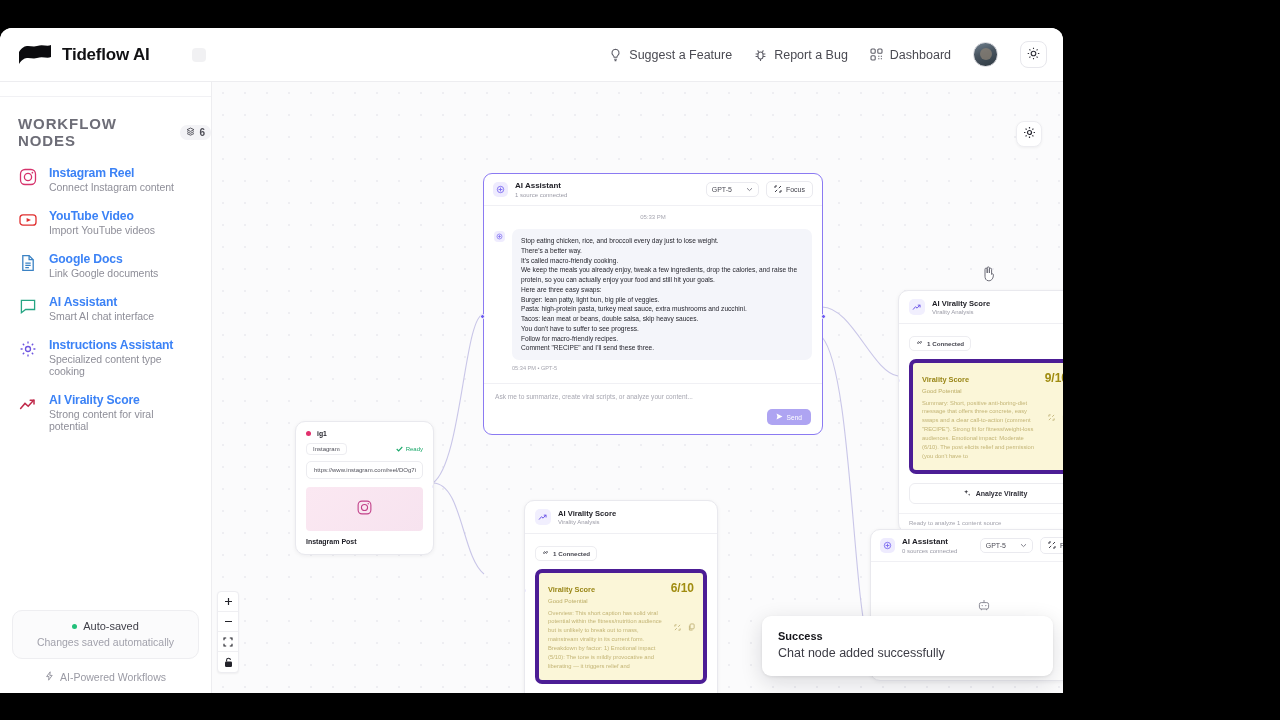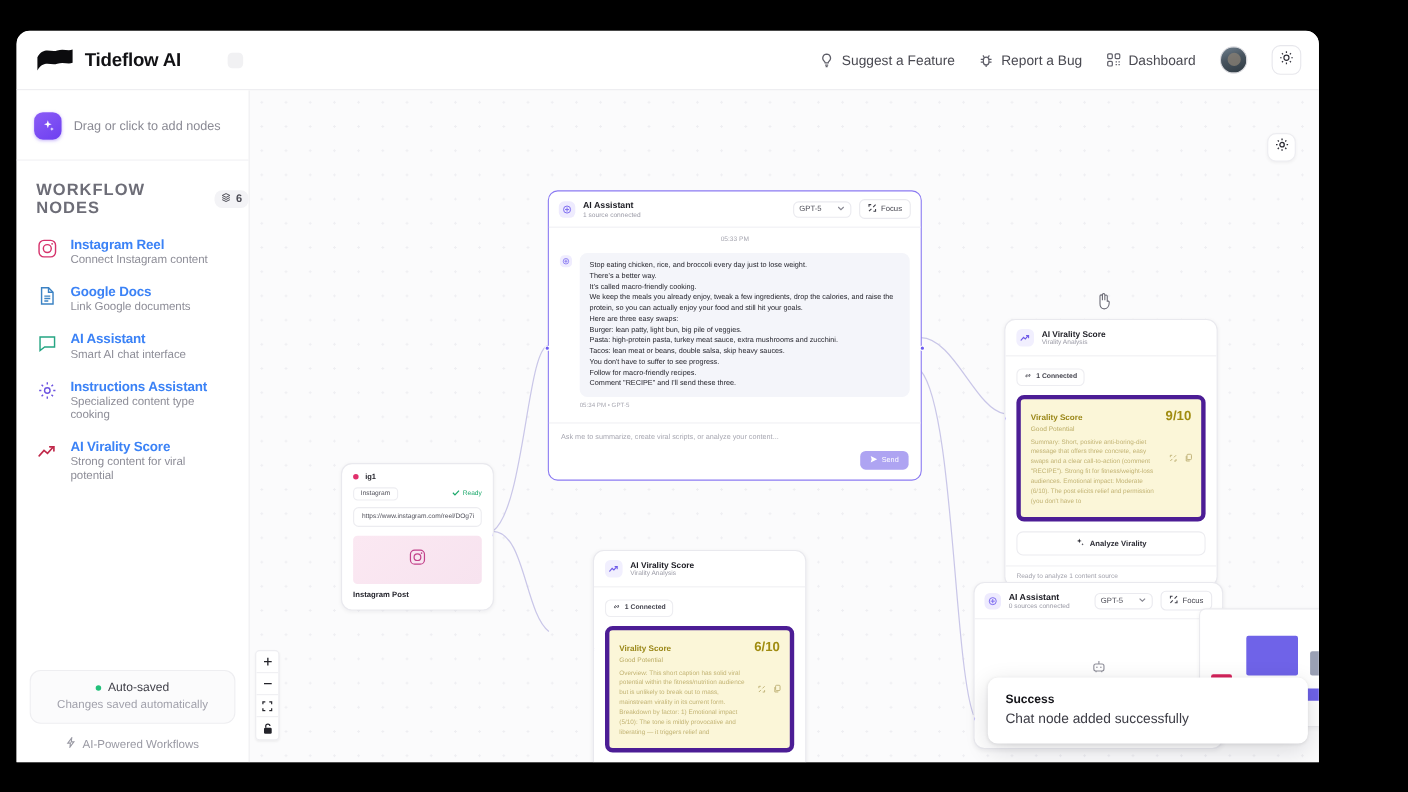--- a/index.html
+++ b/index.html
@@ -4,22 +4,22 @@
 <style>
   * { box-sizing: border-box; margin: 0; padding: 0; }
   html, body {
     width: 1280px; height: 720px;
     background: #000;
     font-family: "Liberation Sans", sans-serif;
     overflow: hidden;
   }
   .app {
     position: absolute;
-    left: 15px; top: 28px;
-    width: 1184px; height: 665px;
+    left: 0; top: 28px;
+    width: 1063px; height: 665px;
     background: #ffffff;
     border-radius: 12px 12px 0 0;
     overflow: hidden;
   }
 
   
   .topbar {
     position: absolute; top: 0; left: 0; right: 0; height: 54px;
     background: #ffffff;
     border-bottom: 1px solid #ededf0;
@@ -368,29 +368,20 @@
             <path d="M6.5 .7v1.4M6.5 10.9v1.4M.7 6.5h1.4M10.9 6.5h1.4M2.4 2.4l1 1M9.6 9.6l1 1M10.6 2.4l-1 1M3.4 9.6l-1 1"></path>
           </svg>
         </span>
       </div>
     </div>
   </div>
 
   <div class="sidebar">
 
 
-    <div class="add-nodes">
-      <div class="add-icon">
-        <svg width="13" height="13" viewBox="0 0 13 13" fill="#fff">
-          <path d="M6.5 1.3 7.4 4 10 4.9 7.4 5.8 6.5 8.5 5.6 5.8 3 4.9 5.6 4Z"></path>
-          <path d="M10.2 7.6l.45 1.3 1.3.45-1.3.45-.45 1.3-.45-1.3-1.3-.45 1.3-.45Z"></path>
-        </svg>
-      </div>
-      <span class="add-label">Drag or click to add nodes</span>
-    </div>
 
     <div class="nodes-head">
       <span class="nodes-head-title">WORKFLOW NODES</span>
       <span class="nodes-count">
         <span>
           <svg width="9" height="9" viewBox="0 0 9 9" fill="none" stroke="#4d4d56" stroke-width=".9">
             <path d="M4.5 1 8 2.7 4.5 4.4 1 2.7Z"></path>
               <path d="M1 4.6l3.5 1.7L8 4.6"></path>
               <path d="M1 6.5l3.5 1.7L8 6.5"></path>
           </svg>
@@ -408,20 +399,32 @@
             <circle cx="10" cy="10" r="3.6"></circle>
               <circle cx="14.4" cy="5.7" r=".85" fill="#d6336c" stroke="none"></circle>
           </svg>
         </span>
         <div>
           <div class="node-name">Instagram Reel</div>
           <div class="node-desc">Connect Instagram content</div>
         </div>
       </div>
 
+      <div class="node-item">
+        <span class="node-ico">
+          <svg width="20" height="20" viewBox="0 0 20 20" fill="none" stroke="#e02f2f" stroke-width="1.3">
+            <rect x="2" y="4.8" width="16" height="10.4" rx="3"></rect>
+            <path d="M8.6 7.9 13 10l-4.4 2.1Z" fill="#e02f2f" stroke="none"></path>
+          </svg>
+        </span>
+        <div>
+          <div class="node-name">YouTube Video</div>
+          <div class="node-desc">Import YouTube videos</div>
+        </div>
+      </div>
 
       <div class="node-item">
         <span class="node-ico">
           <svg width="20" height="20" viewBox="0 0 20 20" fill="none" stroke="#3b82c4" stroke-width="1.3">
             <path d="M4.8 2.6h6.3l4.1 4.1v10.7H4.8Z"></path>
               <path d="M11.1 2.6v4.1h4.1"></path>
             <path d="M7.3 10.2h5.4M7.3 12.4h5.4M7.3 14.6h3.6"></path>
           </svg>
         </span>
         <div>

